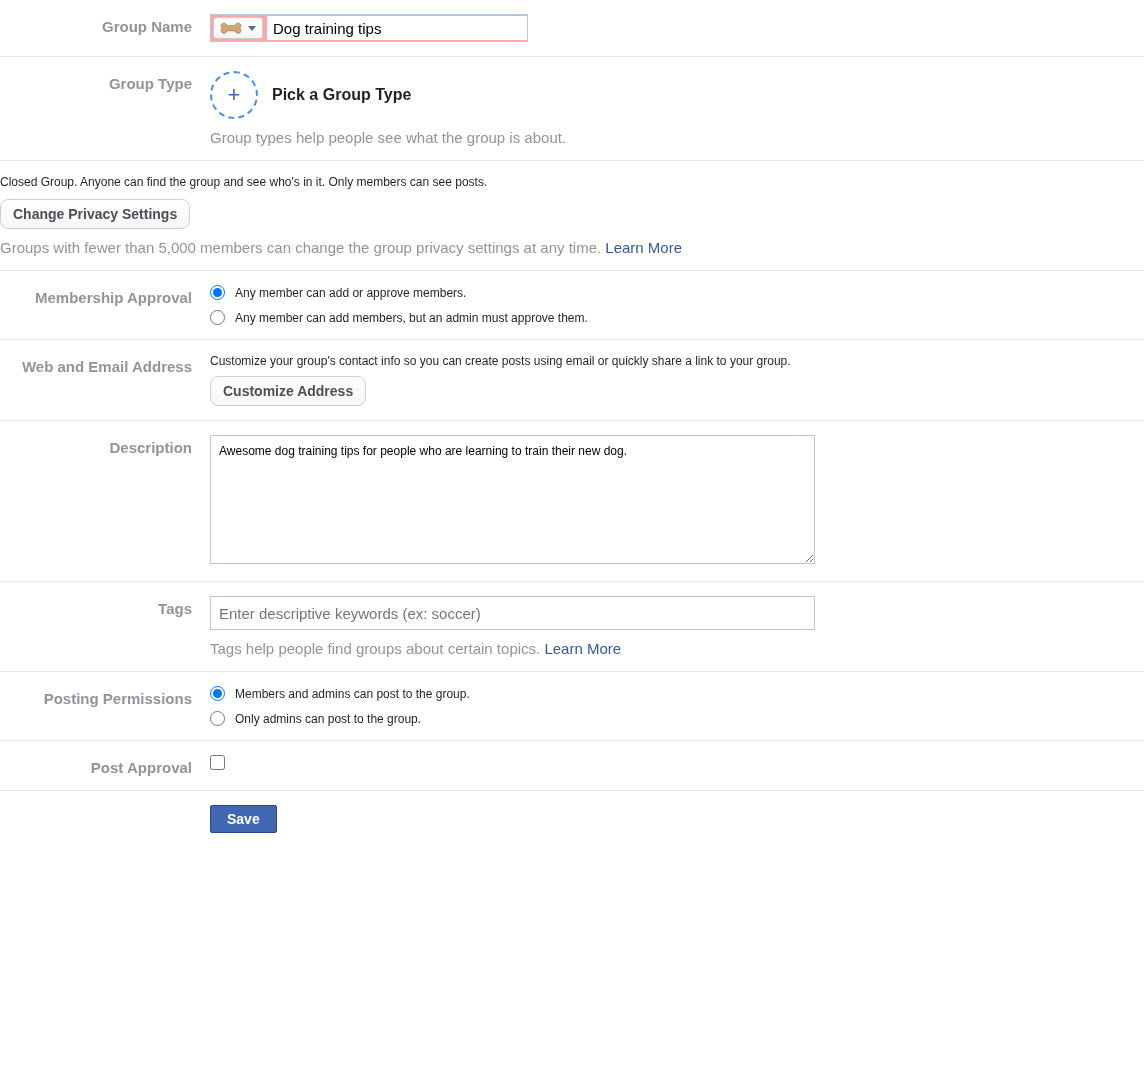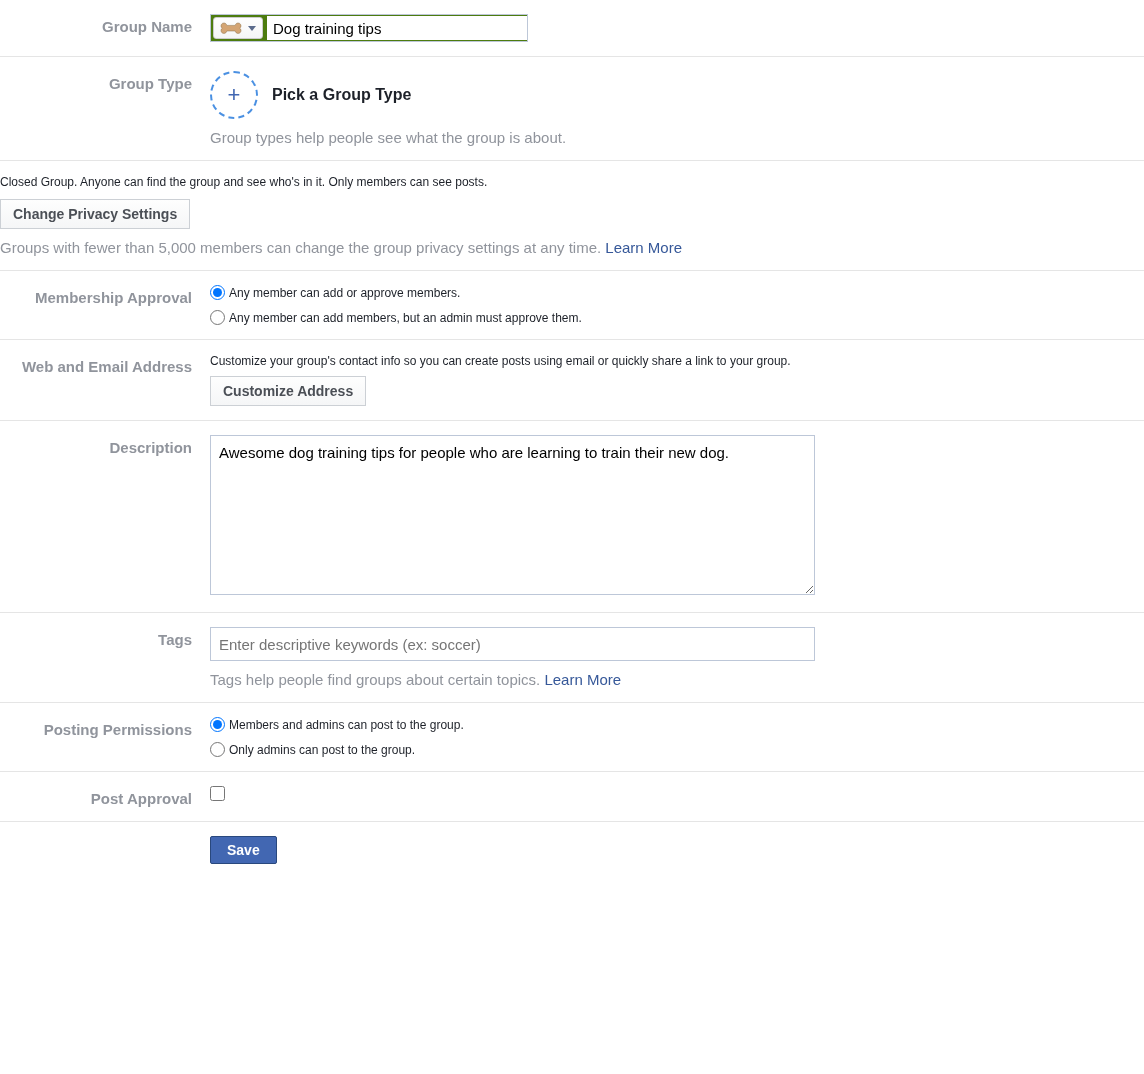--- a/index.html
+++ b/index.html
@@ -38,21 +38,21 @@
     }
     .help-text {
       color: #90949c;
       font-size: 15px;
       margin-top: 10px;
     }
     .group-name-wrapper {
       display: inline-flex;
       align-items: center;
       border: 1px solid #bdc7d8;
-      background: #4d7c0f;
+      background: #fca5a5;
       height: 28px;
     }
     .icon-picker {
       display: inline-flex;
       align-items: center;
       padding: 2px 6px;
       background: linear-gradient(#fefefe, #f5f6f7);
       border: 1px solid #ccc;
       border-radius: 3px;
       margin: 2px 4px 2px 2px;
@@ -103,64 +103,64 @@
     }
     .btn {
       display: inline-block;
       background: linear-gradient(#fefefe, #f5f6f7);
       border: 1px solid #ccd0d5;
       color: #4b4f56;
       font-weight: bold;
       font-size: 14px;
       padding: 6px 12px;
       cursor: pointer;
-      border-radius: 0;
+      border-radius: 8px;
       margin-top: 8px;
     }
     .btn-primary {
       background: #4267b2;
       border: 1px solid #29487d;
       color: #fff;
       font-weight: bold;
       font-size: 14px;
       padding: 5px 16px;
       cursor: pointer;
       border-radius: 2px;
     }
     .link {
       color: #365899;
       cursor: pointer;
     }
     .radio-row {
       display: flex;
       align-items: center;
-      gap: 4px;
+      gap: 10px;
       margin-bottom: 10px;
     }
     .radio-row input[type="radio"] {
       width: 15px;
       height: 15px;
       cursor: pointer;
     }
     .checkbox-row {
       display: flex;
       align-items: center;
       gap: 10px;
     }
     .checkbox-row input[type="checkbox"] {
       width: 15px;
       height: 15px;
       cursor: pointer;
     }
     .description-textarea {
       width: 605px;
-      height: 160px;
+      height: 129px;
       border: 1px solid #bdc7d8;
       padding: 8px;
-      font-size: 15px;
+      font-size: 12px;
       font-family: inherit;
       resize: both;
       outline: none;
     }
     .tags-input {
       width: 605px;
       height: 34px;
       border: 1px solid #bdc7d8;
       padding: 4px 8px;
       font-size: 15px;

